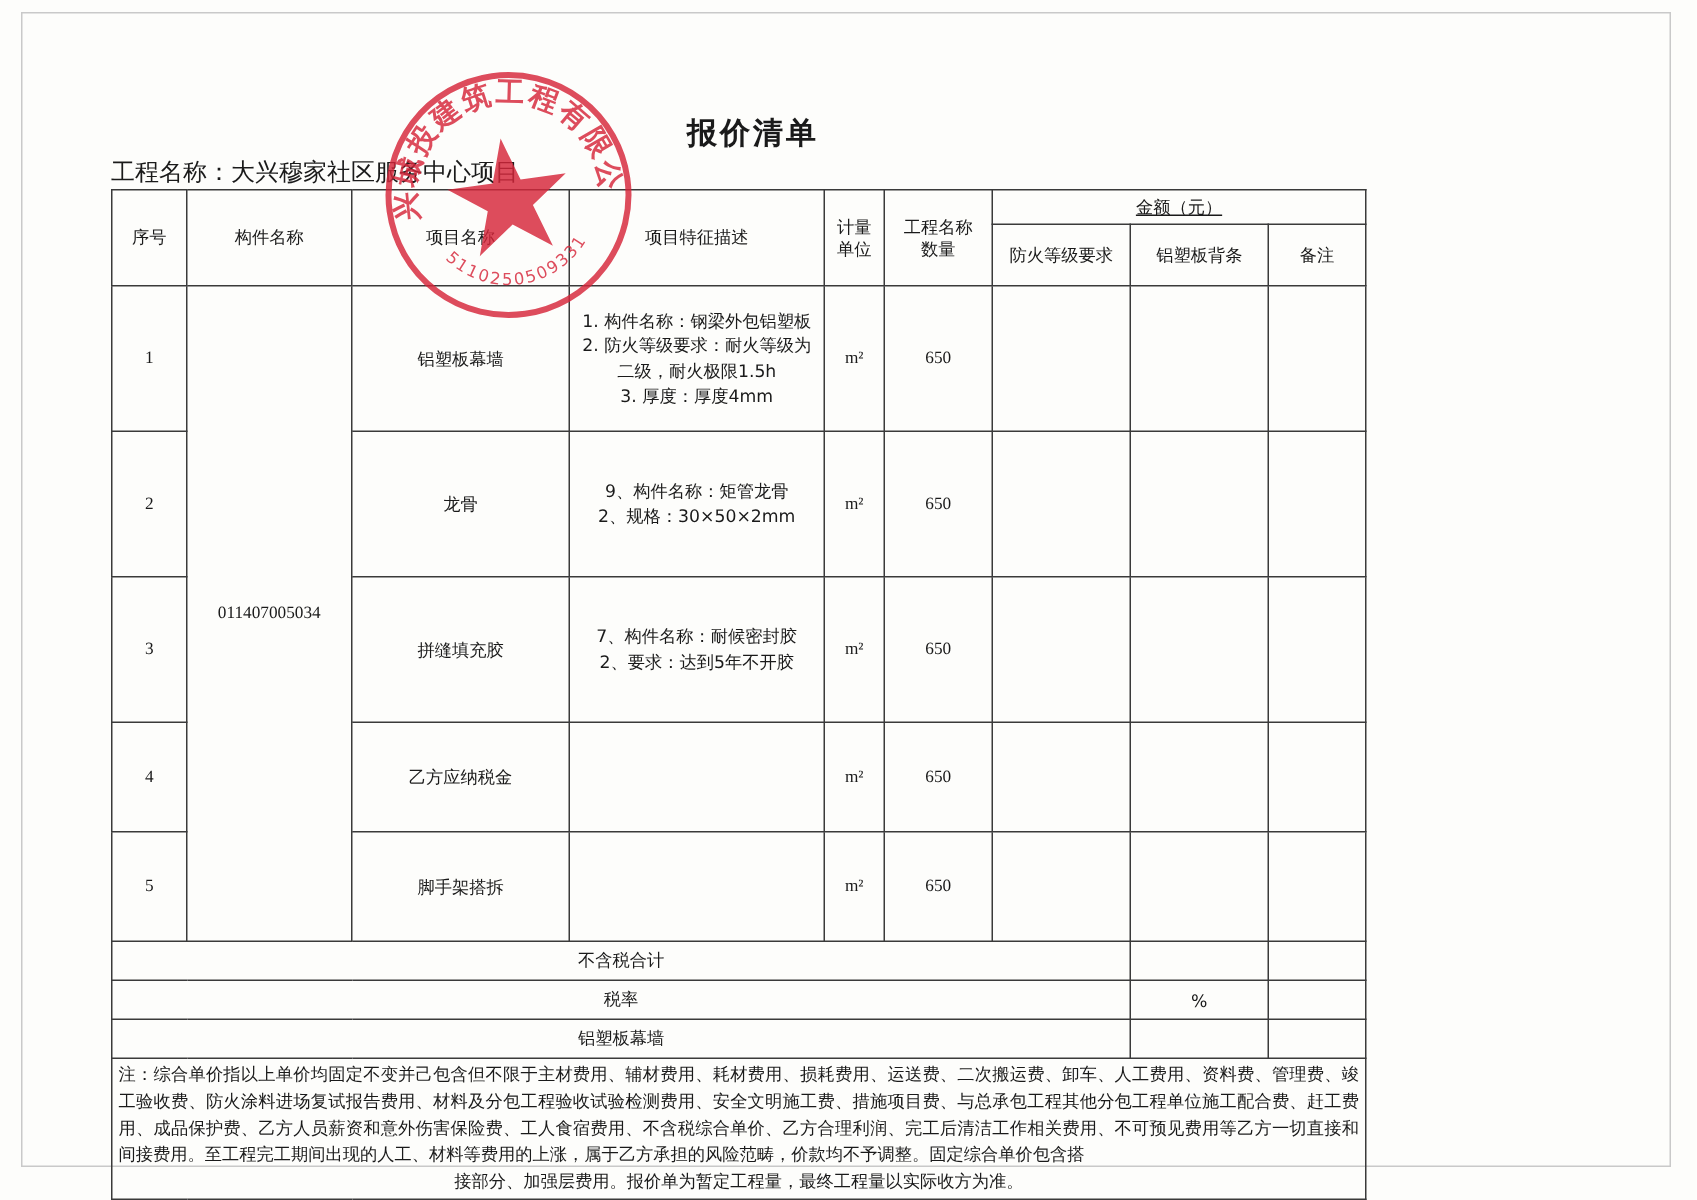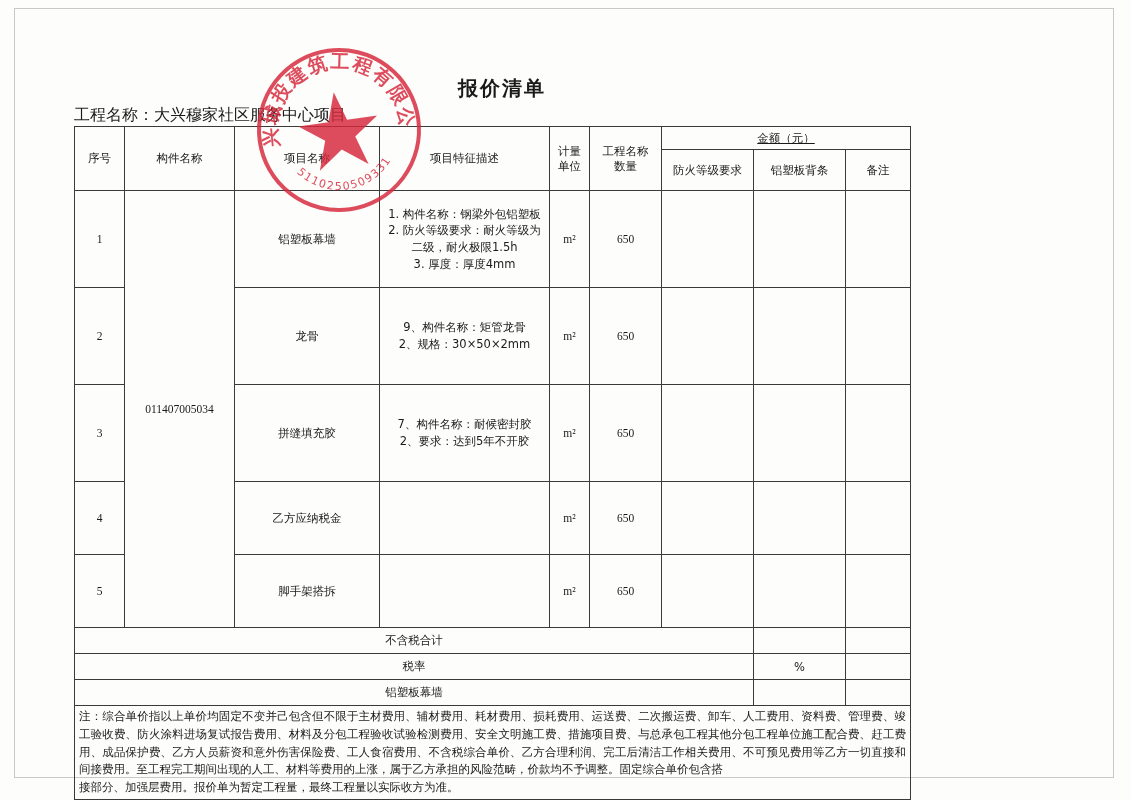--- a/index.html
+++ b/index.html
@@ -114,21 +114,21 @@
     font-size: 11.5px;
     line-height: 1.55;
     padding: 6px 10px 8px 10px;
     text-indent: 0;
   }
   .note-cell p {
     margin: 0;
     text-align: justify;
   }
   .note-cell p.last {
-    text-align: left;
+    text-align: center;
   }
 
   
   .stamp {
     position: absolute;
     left: 253px;
     top: 44px;
     width: 172px;
     height: 172px;
     pointer-events: none;

